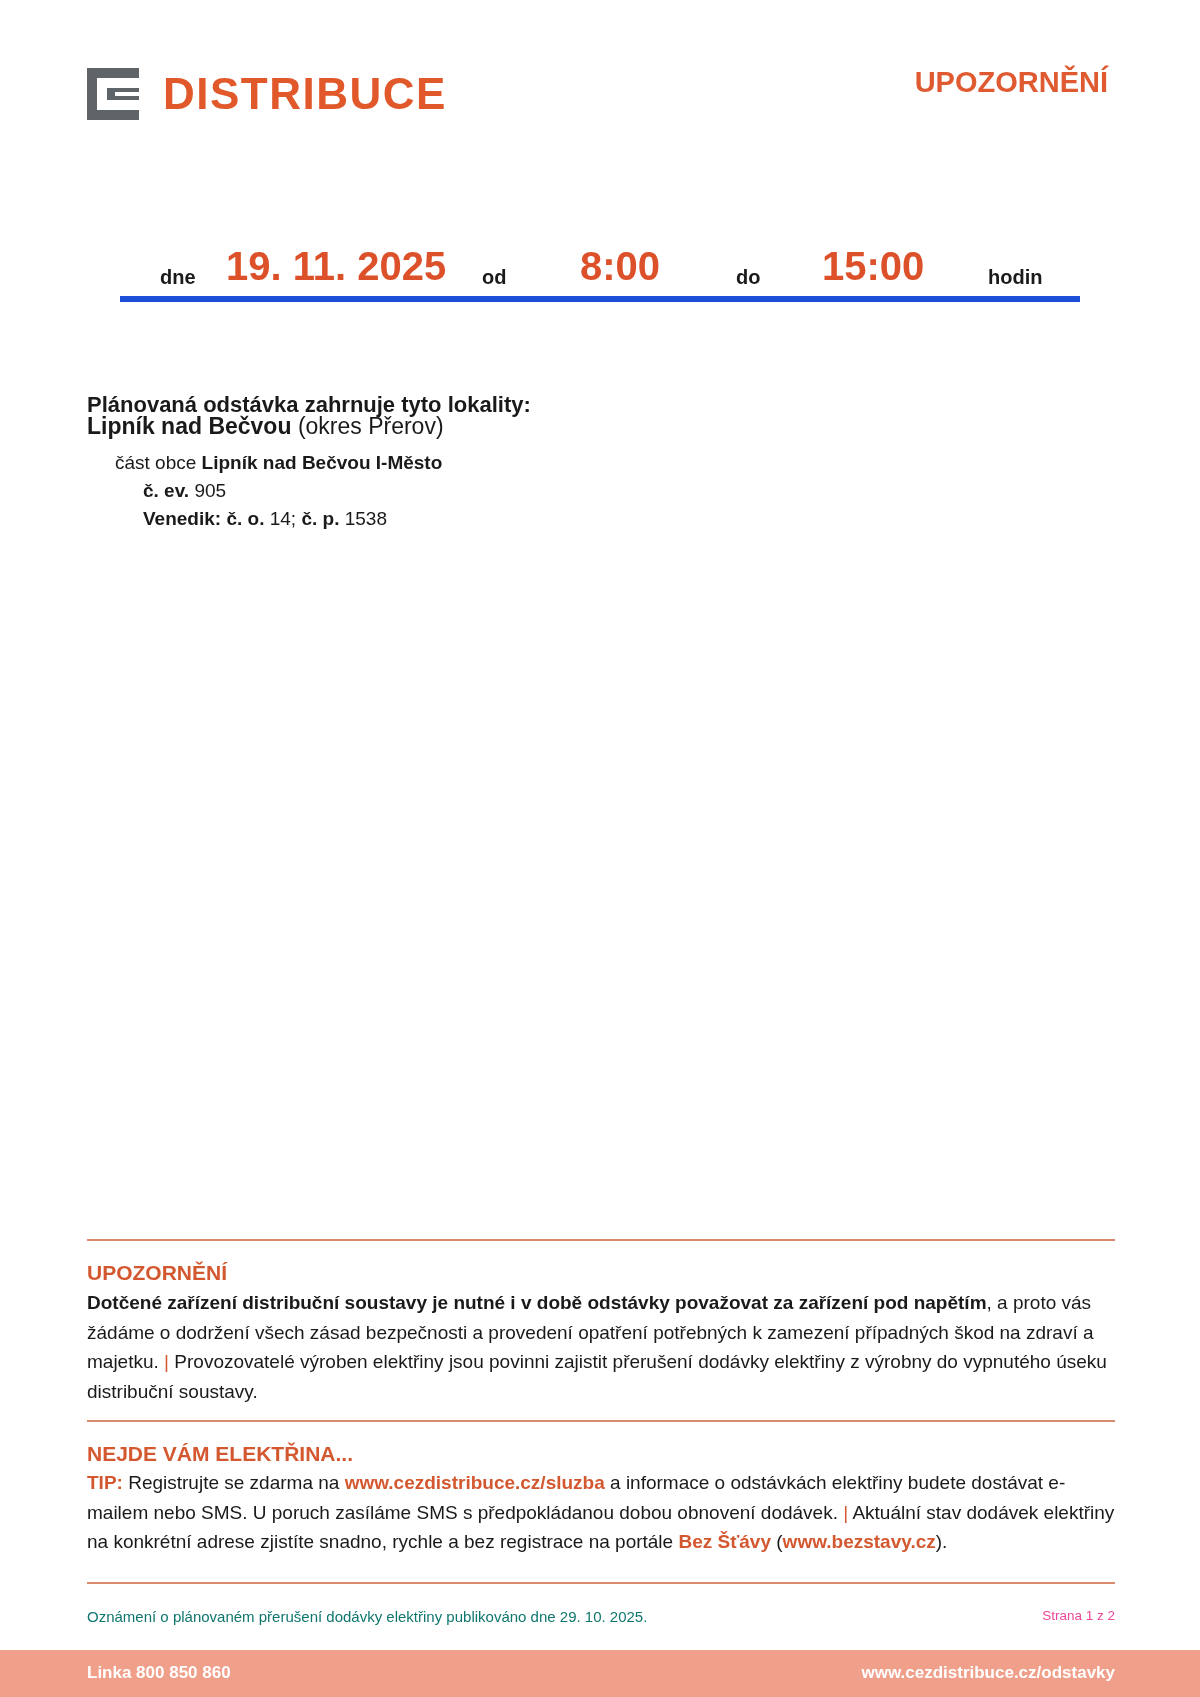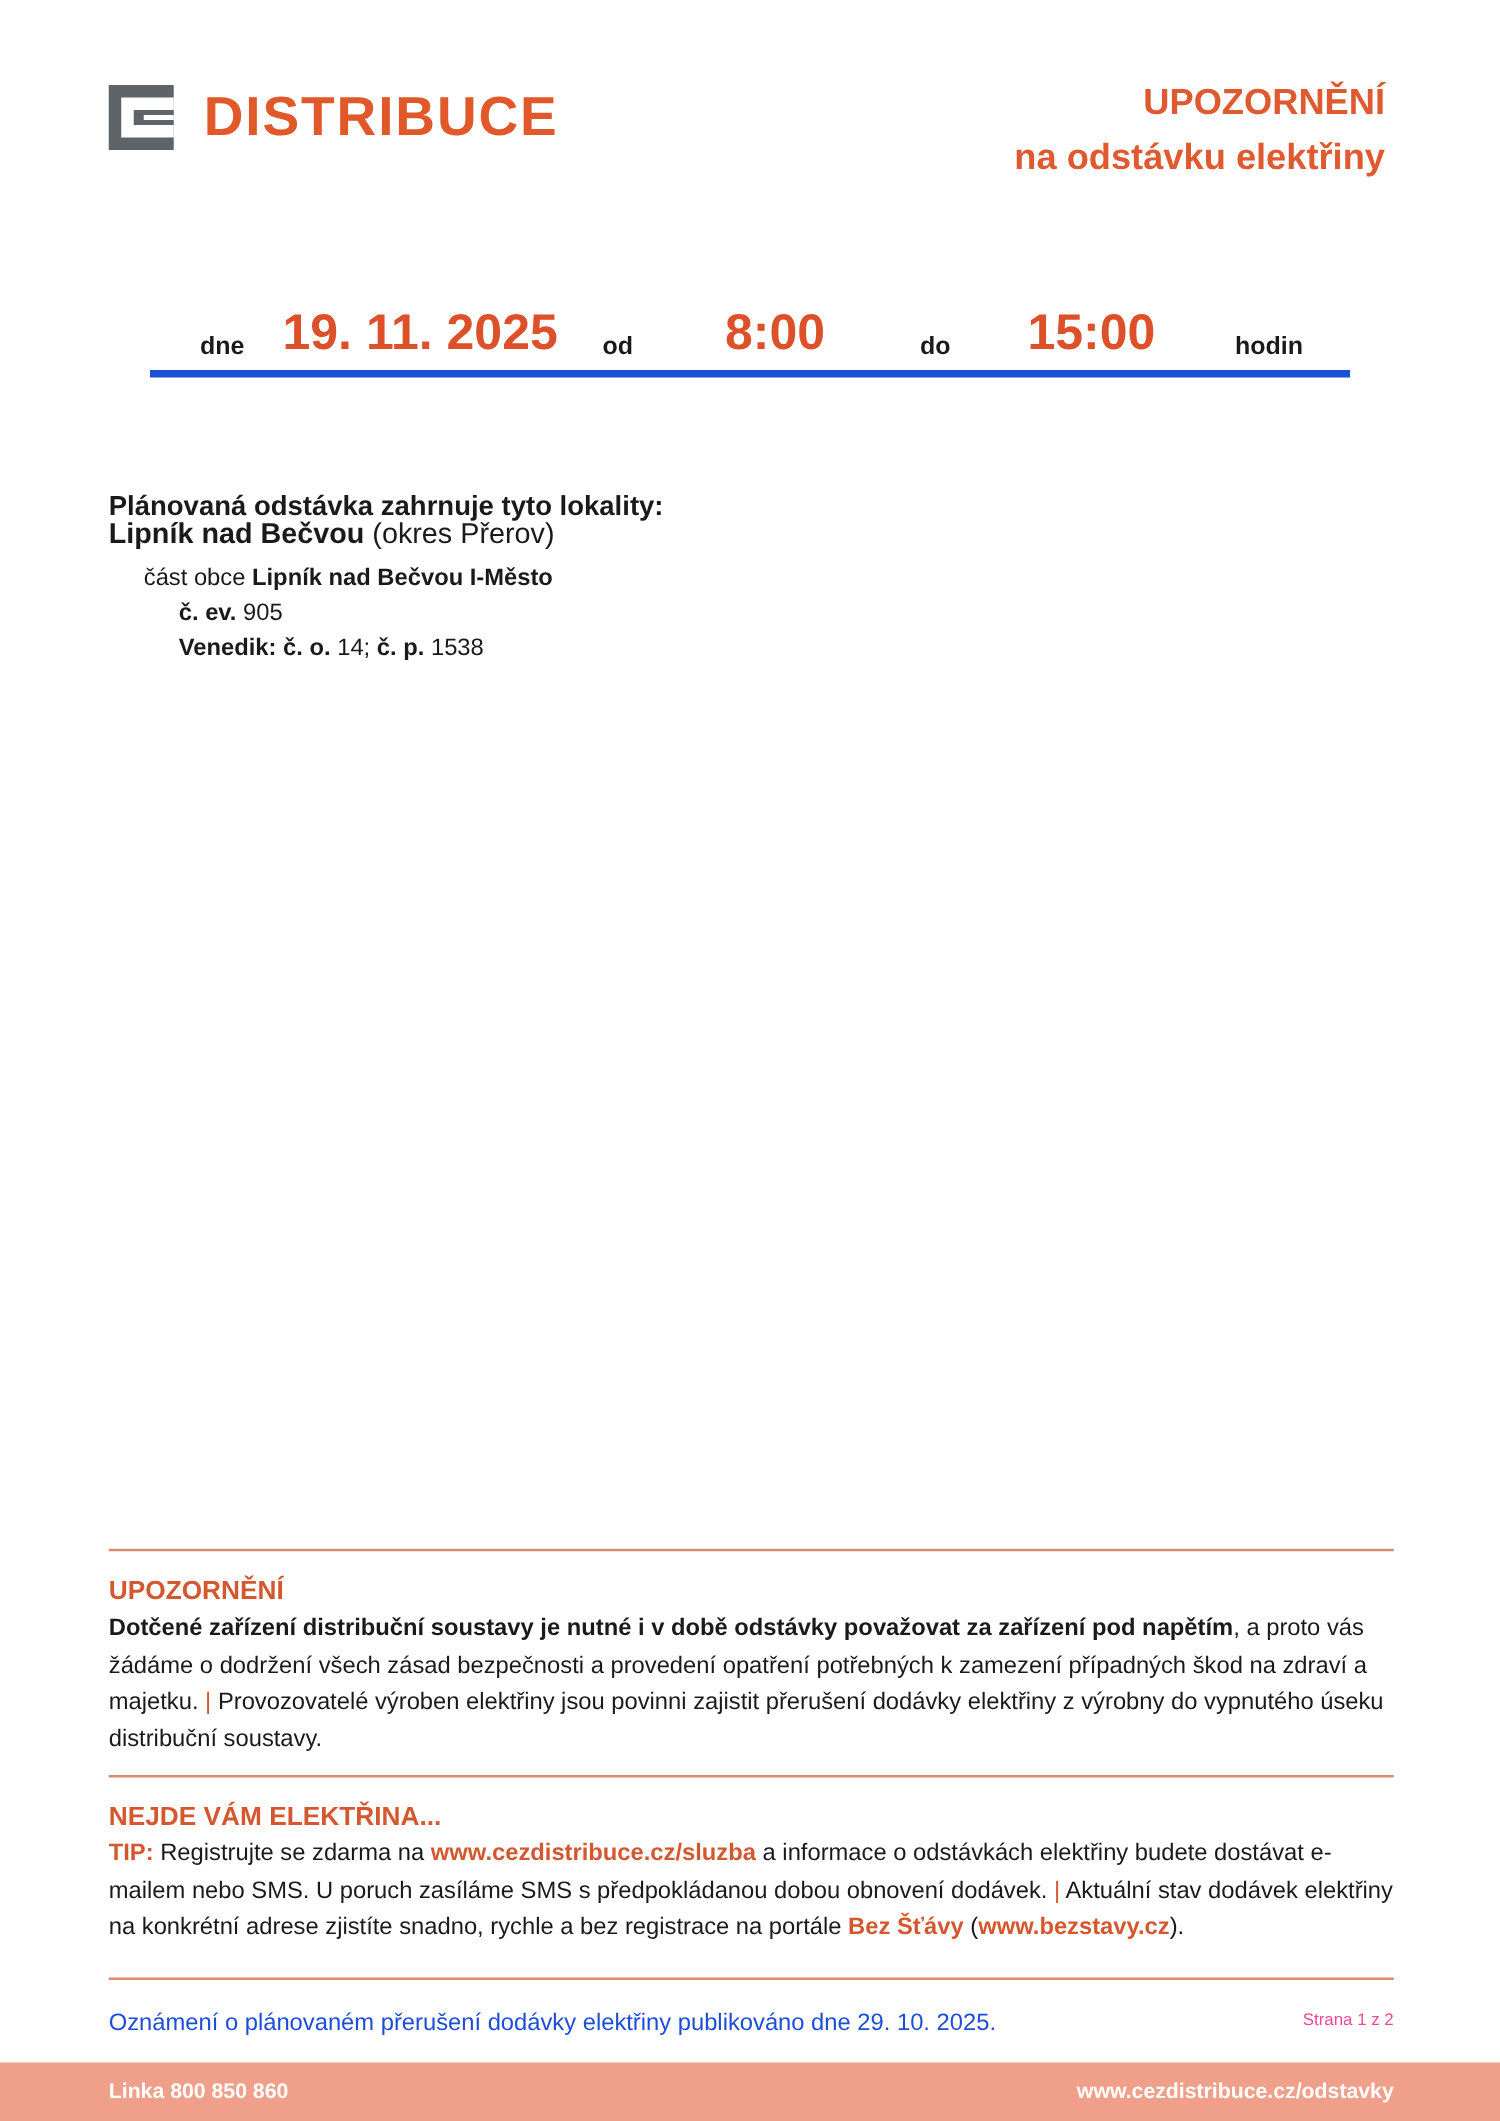--- a/index.html
+++ b/index.html
@@ -38,42 +38,41 @@
   .loc-street { left: 143px; top: 508px; font-size: 19px; }
 
   
   .hr { left: 87px; width: 1028px; height: 2px; background: #d98b6e; }
   .sec-title { left: 87px; font-size: 21px; font-weight: bold; color: #d4582f; }
   .sec-text { left: 87px; width: 1030px; font-size: 19px; line-height: 29.5px; color: #1a1a1a; }
   .sec-text b { font-weight: bold; }
   .or { color: #d4582f; font-weight: bold; }
   .pipe { color: #d4582f; }
 
-  .footnote { left: 87px; top: 1608px; font-size: 19px; color: #1d4ed8; }
+  .footnote { left: 87px; top: 1608px; font-size: 15px; color: #0f766e; }
   .pagenum { right: 85px; top: 1608px; font-size: 13.5px; color: #ec4899; }
 
   .bar { left: 0; top: 1650px; width: 1200px; height: 47px; background: #f0a08a; }
   .bar-left { left: 87px; top: 1663px; font-size: 17px; font-weight: bold; color: #fff; }
   .bar-right { right: 85px; top: 1663px; font-size: 17px; font-weight: bold; color: #fff; }
 </style>
 </head>
 <body>
 
 <div class="abs logo">
   <div class="logo-mark">
     <div class="w1"></div>
       <div class="g1"></div>
       <div class="w2"></div>
   </div>
   <div class="logo-text">DISTRIBUCE</div>
 </div>
 
 <div class="abs hdr-right">
   <div class="l1">UPOZORNĚNÍ</div>
-  <div class="l2">na odstávku elektřiny</div>
 </div>
 
 <div class="abs daterow">
   <span class="small-lbl" style="left:40px">dne</span>
   <span class="big-val" style="left:106px">19. 11. 2025</span>
   <span class="small-lbl" style="left:362px">od</span>
   <span class="big-val" style="left:460px">8:00</span>
   <span class="small-lbl" style="left:616px">do</span>
   <span class="big-val" style="left:702px">15:00</span>
   <span class="small-lbl" style="left:868px">hodin</span>

